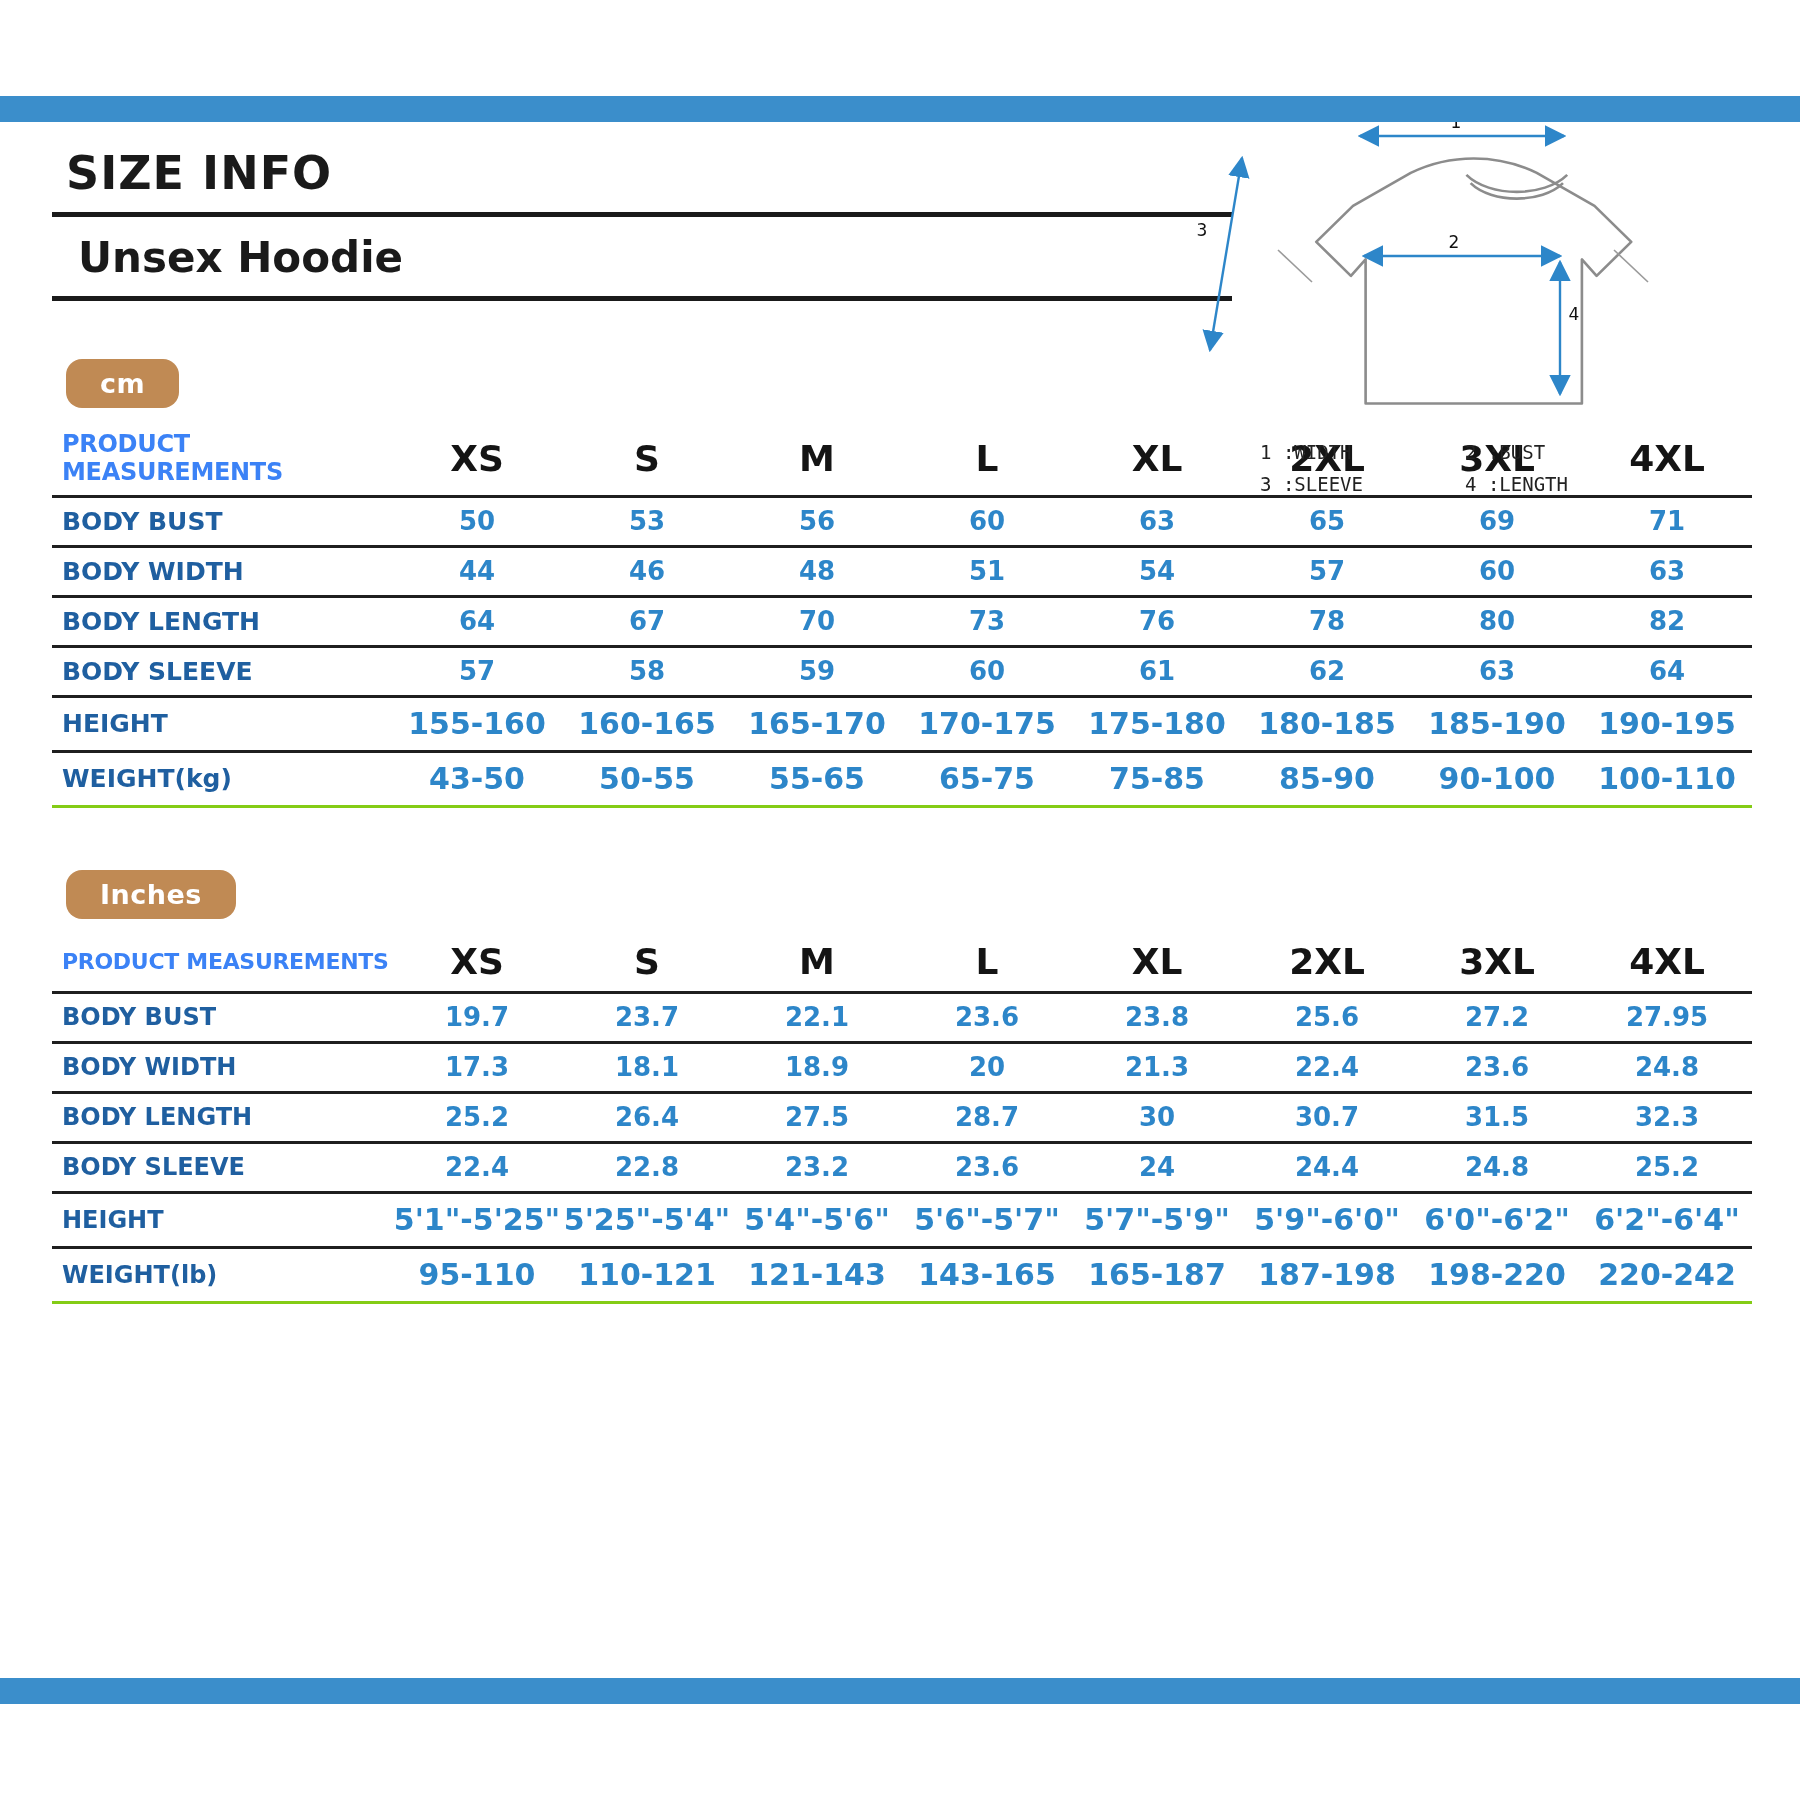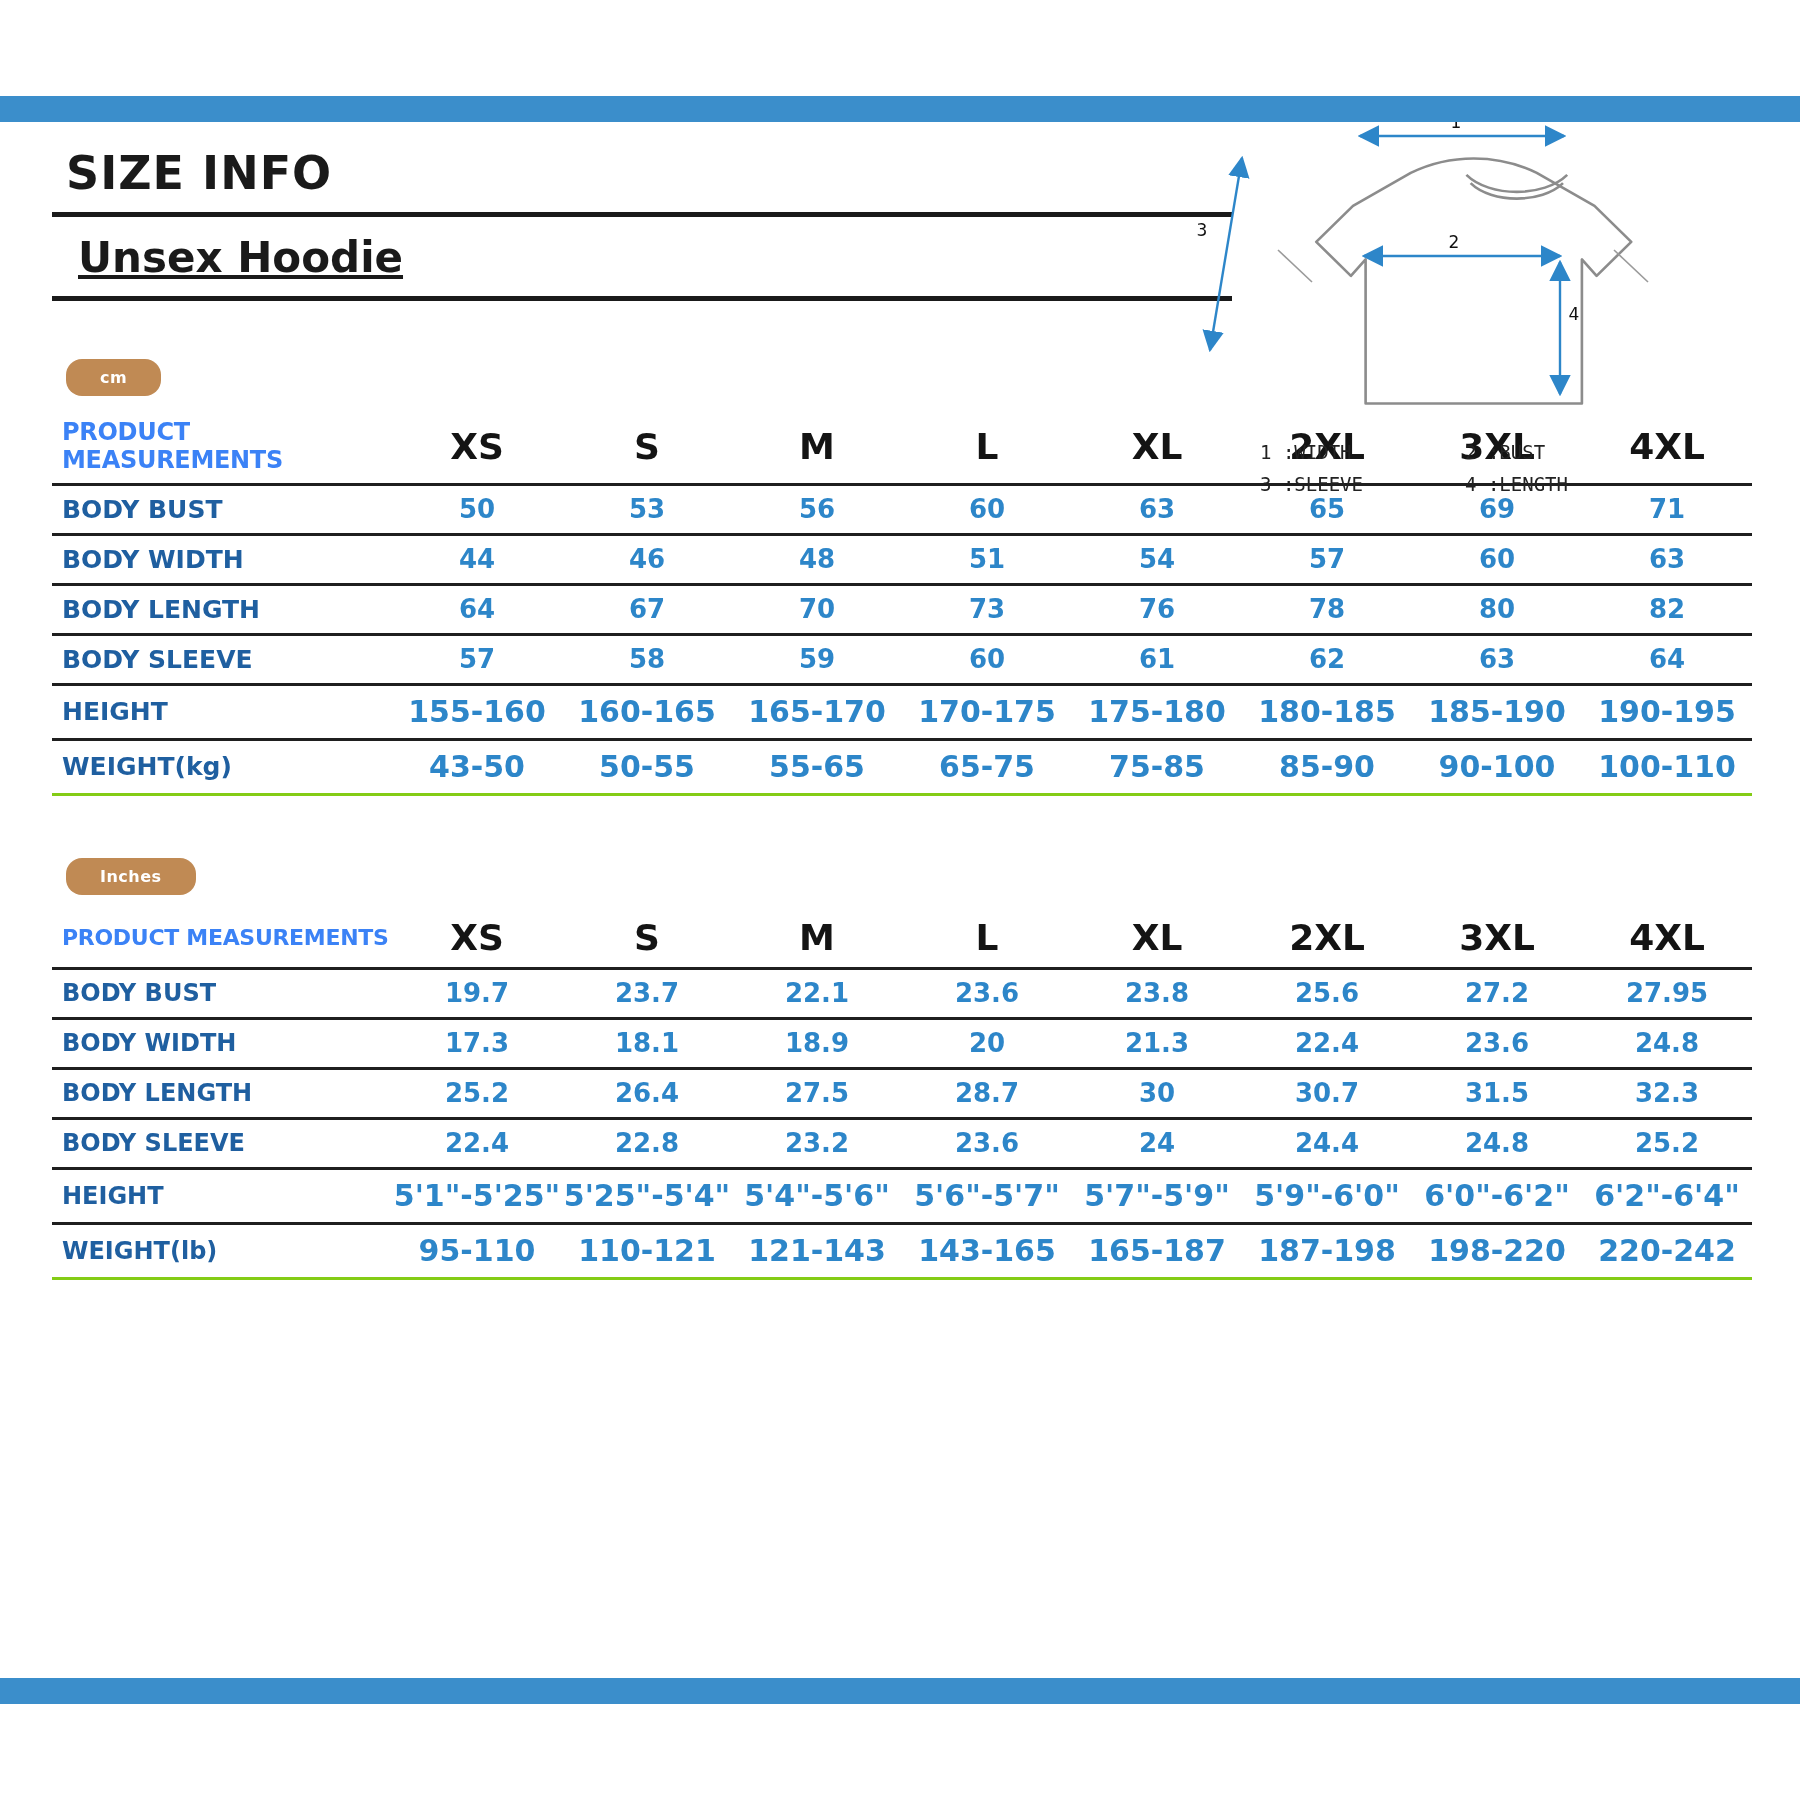--- a/index.html
+++ b/index.html
@@ -56,21 +56,20 @@
     background: #1a1a1a;
     width: 1180px;
     margin-left: 0;
   }
   .title-sub {
     font-family: "DejaVu Sans", sans-serif;
     font-weight: bold;
     font-size: 42px;
     color: #1a1a1a;
     padding: 16px 0 14px 26px;
-    text-decoration: underline;
   }
 
   
   .diagram {
     position: absolute;
     right: 10px;
     top: -18px;
     width: 560px;
     height: 370px;
   }
@@ -87,21 +86,21 @@
   .legend-row { display: flex; }
   .legend-cell { width: 205px; }
 
   
   .unit-pill {
     display: inline-block;
     background: #c08a54;
     color: #ffffff;
     font-family: "DejaVu Sans", sans-serif;
     font-weight: bold;
-    font-size: 16px;
+    font-size: 27px;
     padding: 9px 34px 9px 34px;
     border-radius: 16px;
     letter-spacing: 0.5px;
   }
   .pill-wrap-cm { margin-top: 58px; margin-left: 14px; }
   .pill-wrap-in { margin-top: 62px; margin-left: 14px; }
 
   
   table.size {
     border-collapse: collapse;

